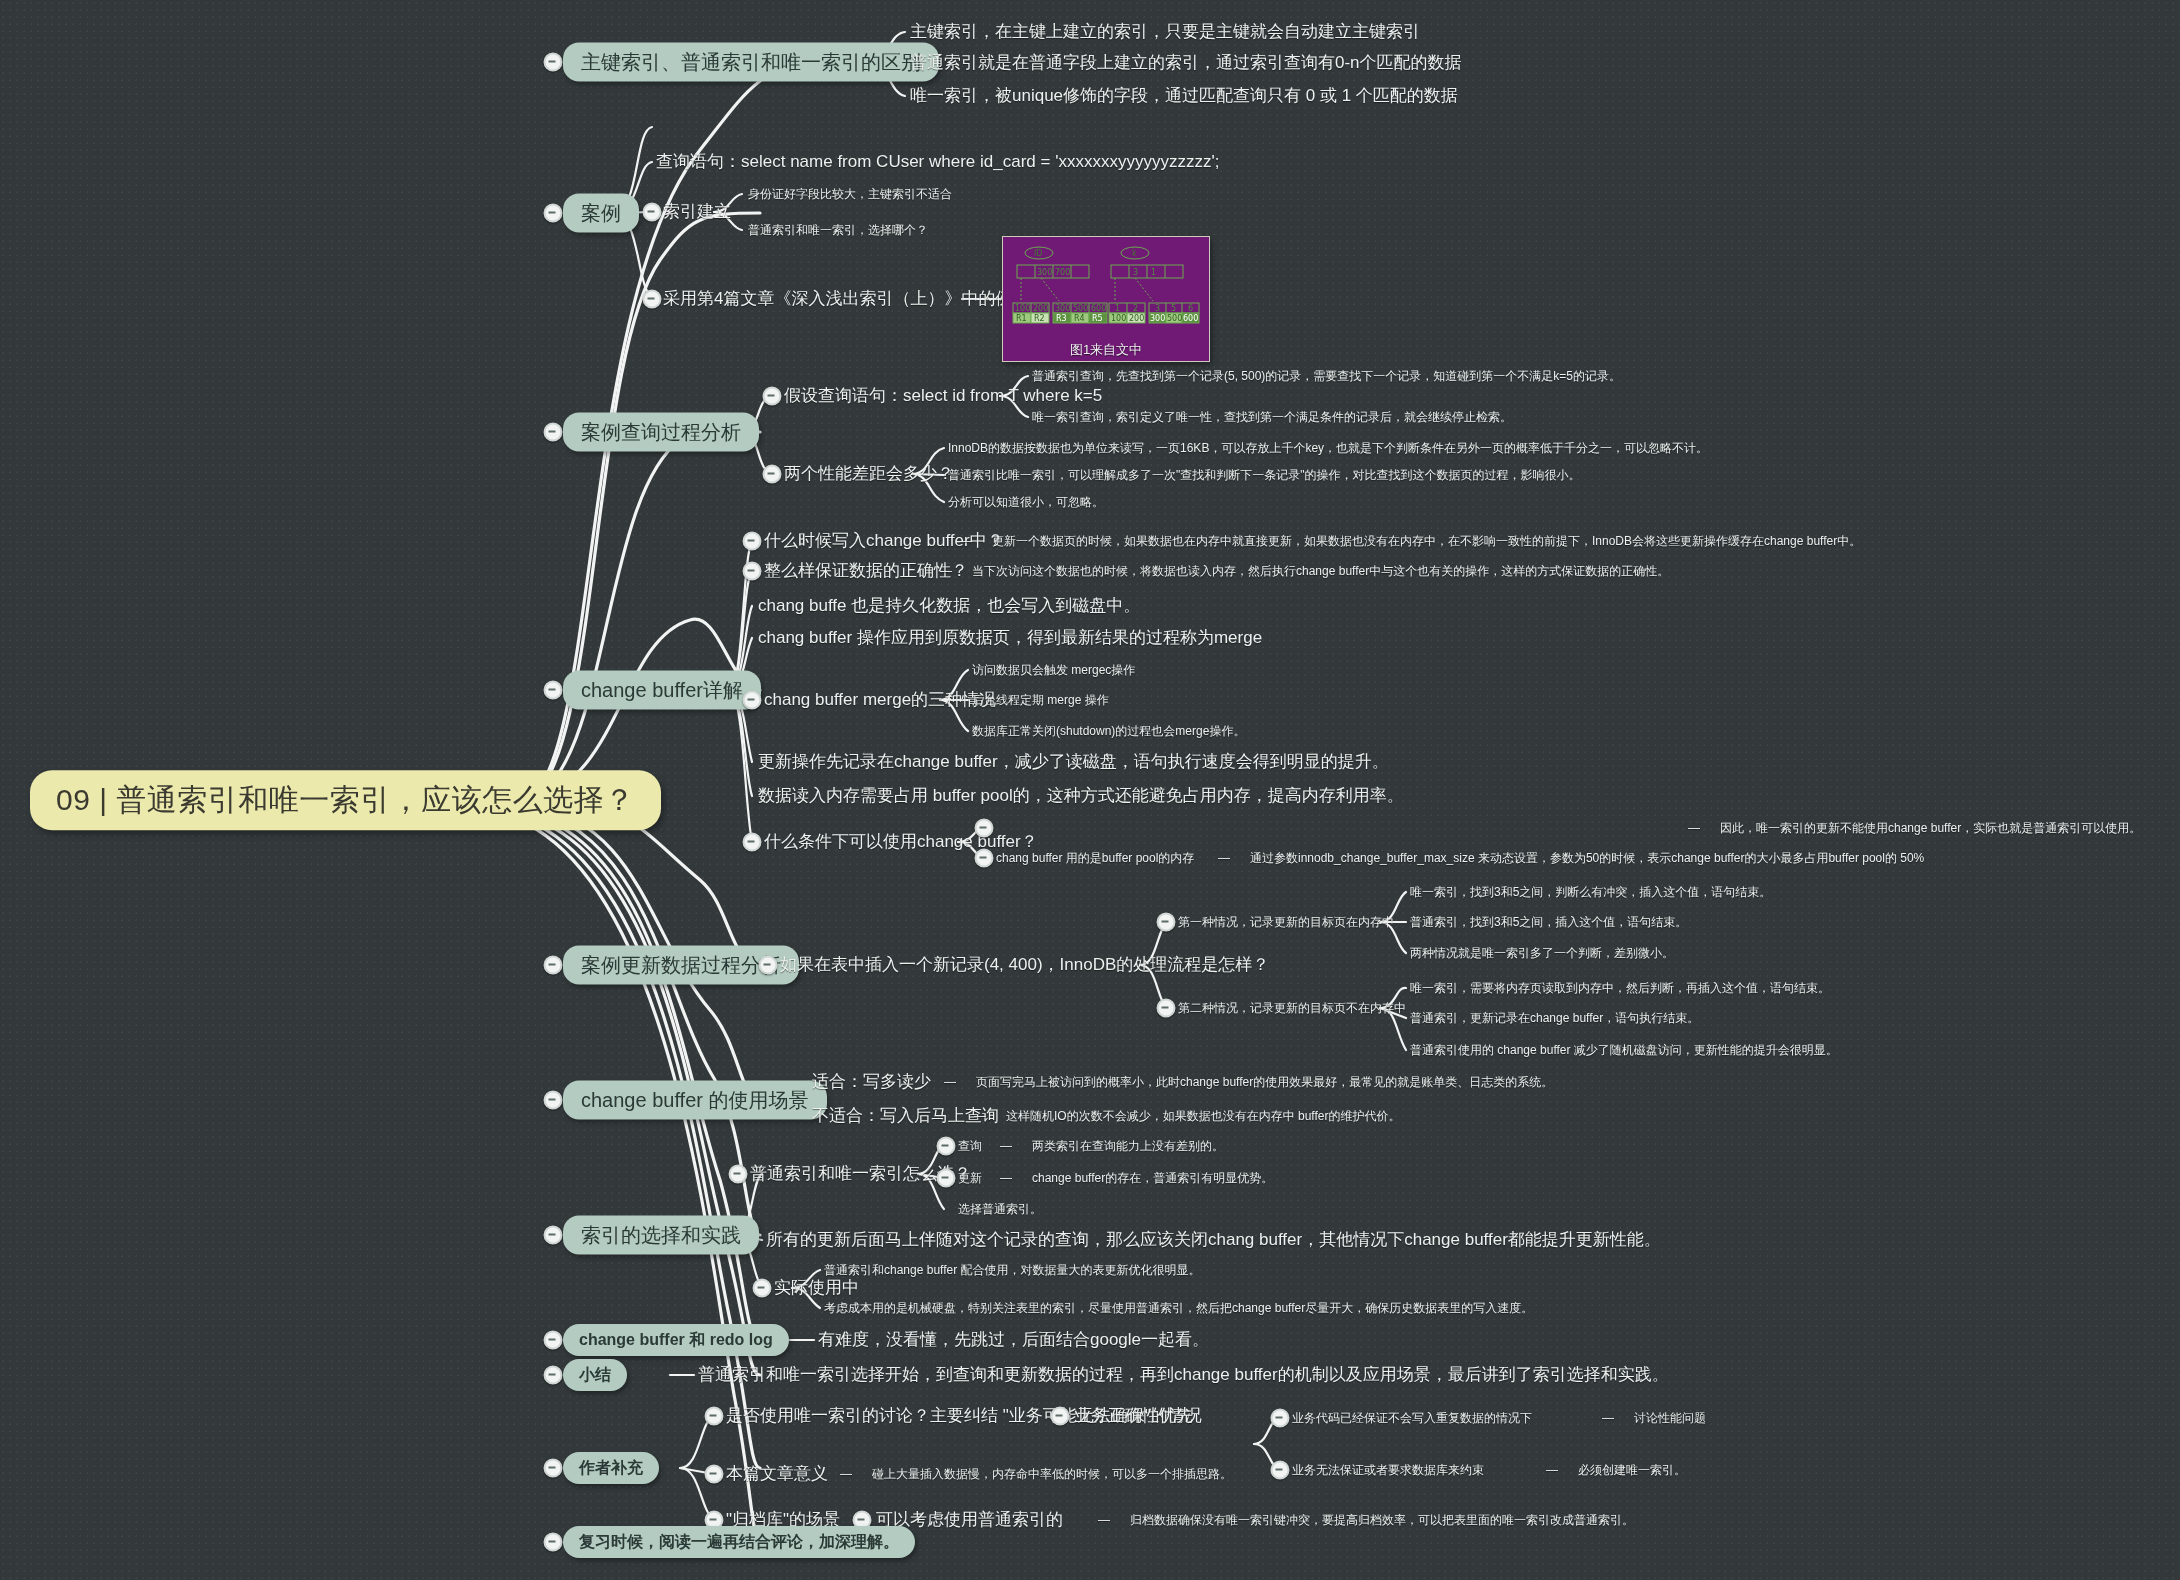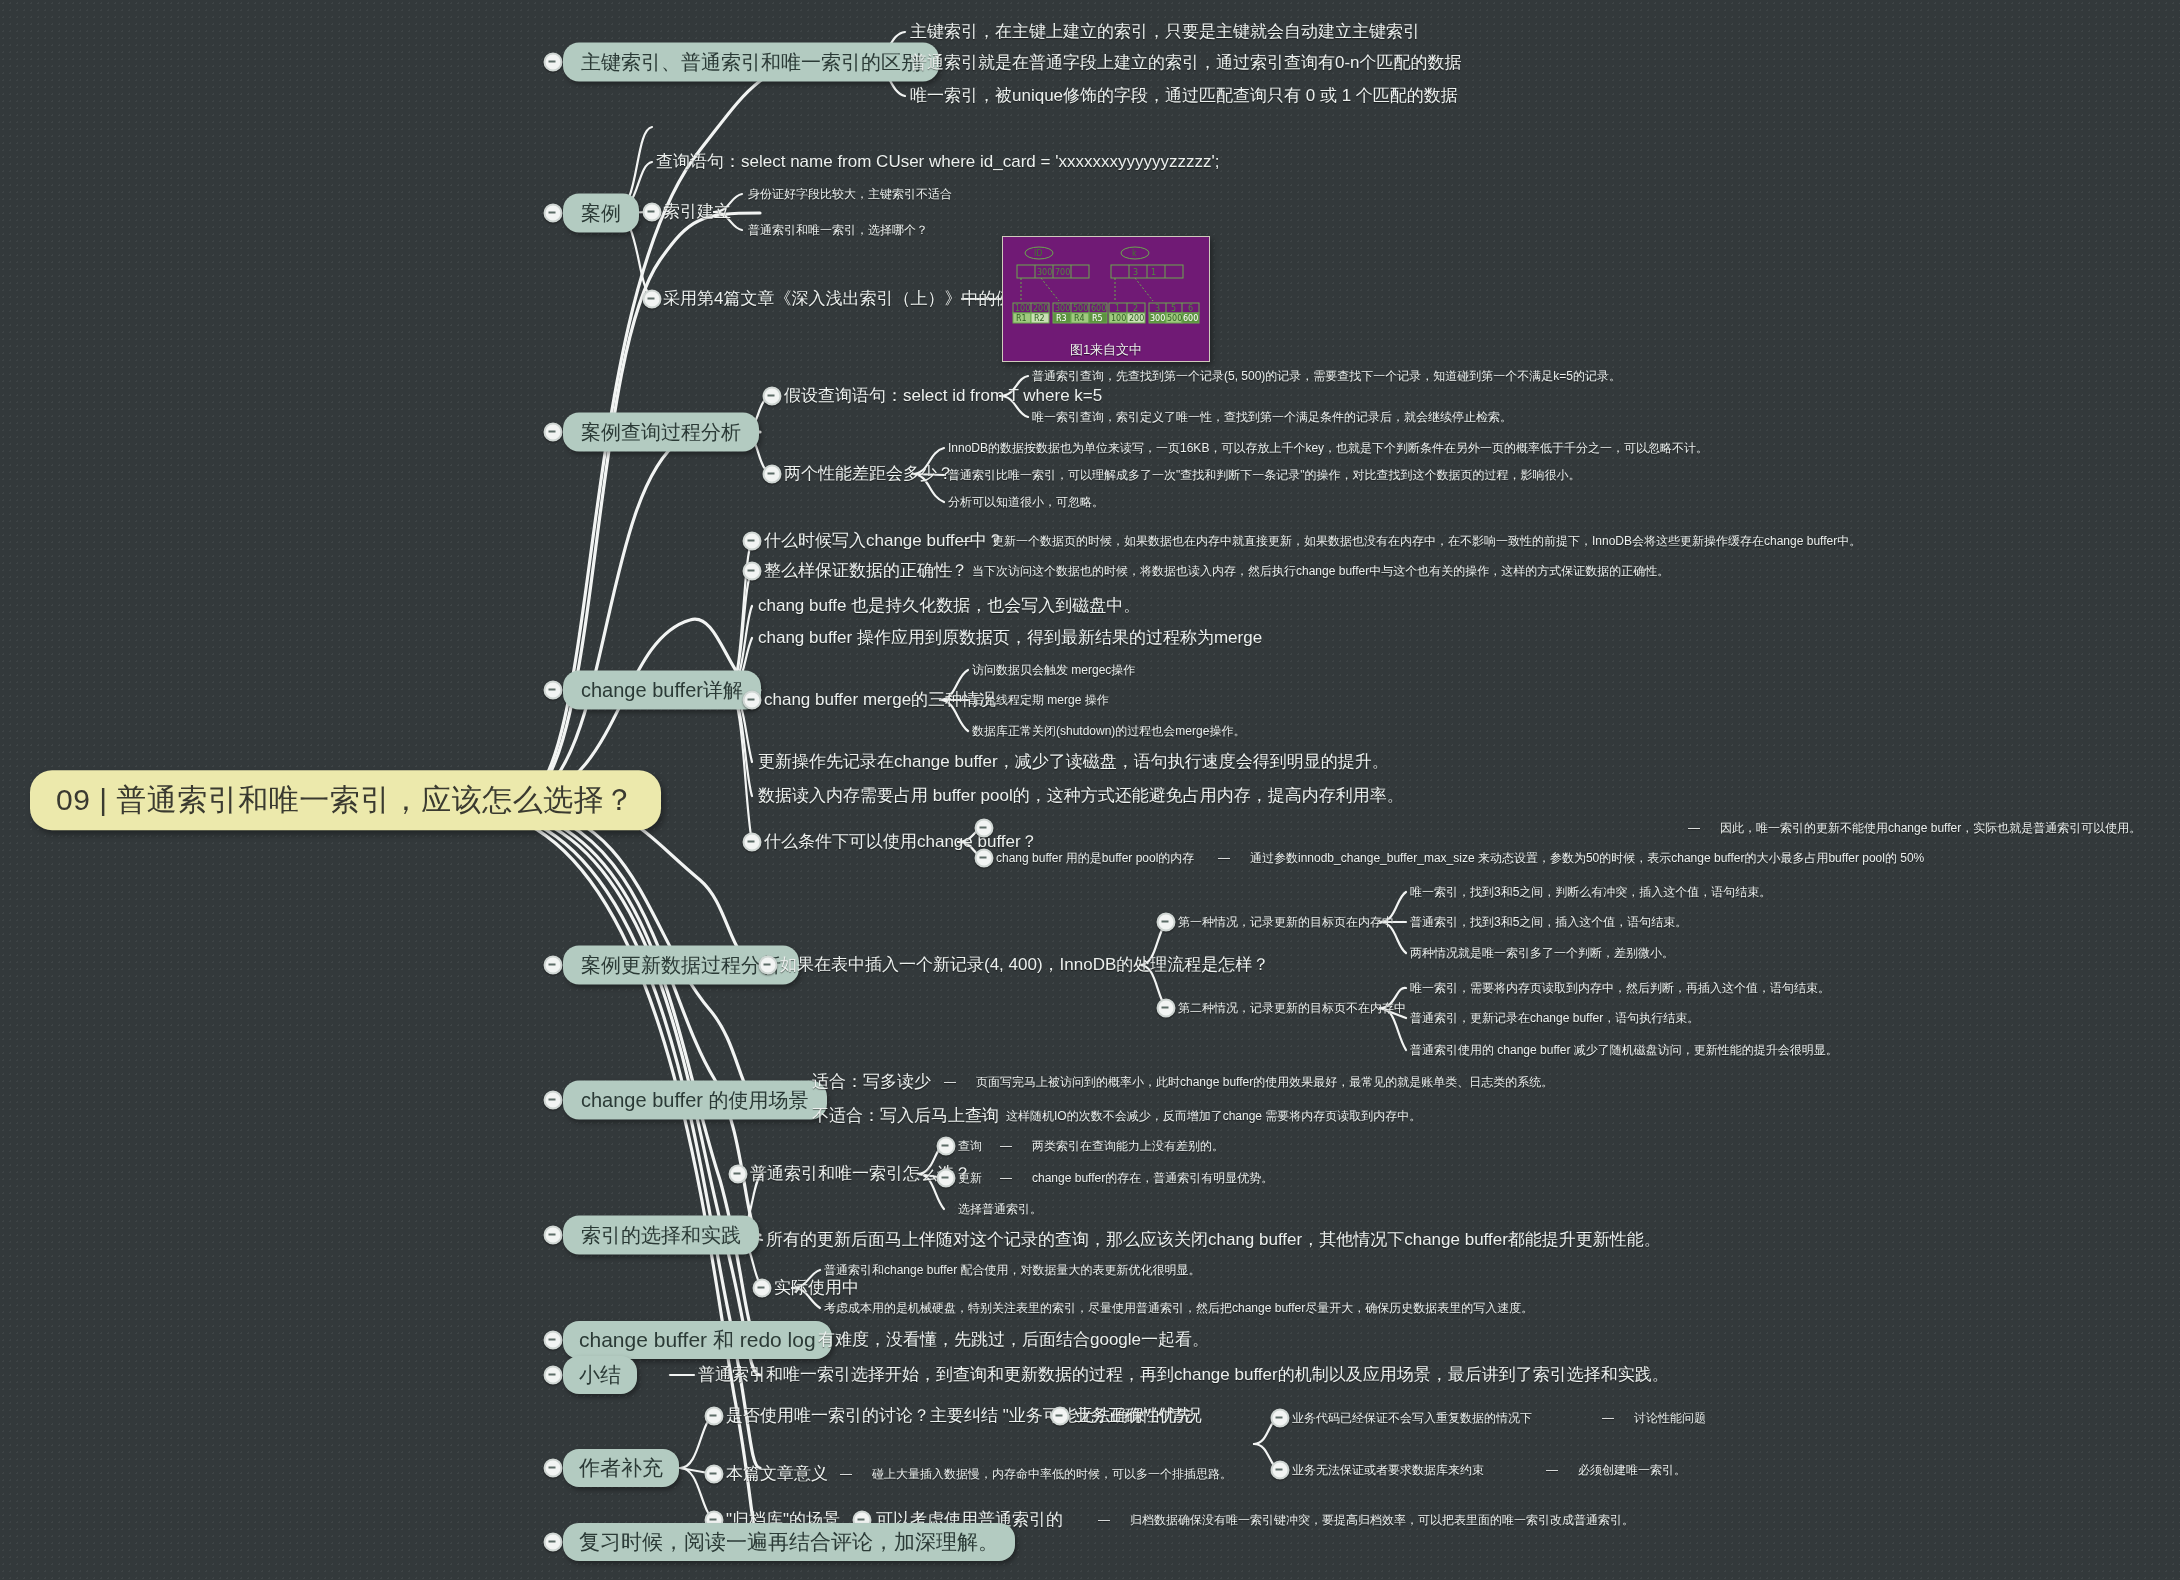--- a/index.html
+++ b/index.html
@@ -30,21 +30,21 @@
     box-shadow:3px 4px 6px rgba(0,0,0,0.35);
   }
   
   .pill{
     background:#b3cbc1;color:#2b3a36;
     border-radius:16px;
     padding:7px 18px;
     font-size:20px;
     box-shadow:2px 3px 5px rgba(0,0,0,0.35);
   }
-  .pill.small{font-size:21px;padding:6px 16px;}
+  .pill.small{font-size:16px;padding:6px 16px;font-weight:bold;}
 
   
   .txt{font-size:16.5px;color:#edf1ef;text-shadow:0 1px 1px rgba(0,0,0,.5);}
   .txt.lvl2{font-size:17px;}
   .txt.lvl3{font-size:12px;}
 
   
   .dot{
     position:absolute;width:15px;height:15px;border-radius:50%;
     background:#f2f4f3;border:2px solid #cfd6d3;
@@ -334,21 +334,21 @@
 
   <span class="dot" style="left:553px;top:1100px;"></span>
   <div class="node pill" style="left:563px;top:1100px;">change buffer 的使用场景</div>
 
   <div class="node txt lvl2" style="left:812px;top:1082px;">适合：写多读少</div>
   <div class="node txt lvl3" style="left:944px;top:1082px;">—</div>
   <div class="node txt lvl3" style="left:976px;top:1082px;">页面写完马上被访问到的概率小，此时change buffer的使用效果最好，最常见的就是账单类、日志类的系统。</div>
 
   <div class="node txt lvl2" style="left:812px;top:1116px;">不适合：写入后马上查询</div>
   <div class="node txt lvl3" style="left:974px;top:1116px;">—</div>
-  <div class="node txt lvl3" style="left:1006px;top:1116px;">这样随机IO的次数不会减少，反而增加了change 需要将内存页读取到内存中。</div>
+  <div class="node txt lvl3" style="left:1006px;top:1116px;">这样随机IO的次数不会减少，如果数据也没有在内存中 buffer的维护代价。</div>
 
   <span class="dot" style="left:553px;top:1235px;"></span>
   <div class="node pill" style="left:563px;top:1235px;">索引的选择和实践</div>
 
   <span class="dot" style="left:738px;top:1174px;"></span>
   <div class="node txt lvl2" style="left:750px;top:1174px;">普通索引和唯一索引怎么选？</div>
 
   <span class="dot" style="left:946px;top:1146px;"></span>
   <div class="node txt lvl3" style="left:958px;top:1146px;">查询</div>
   <div class="node txt lvl3" style="left:1000px;top:1146px;">—</div>

